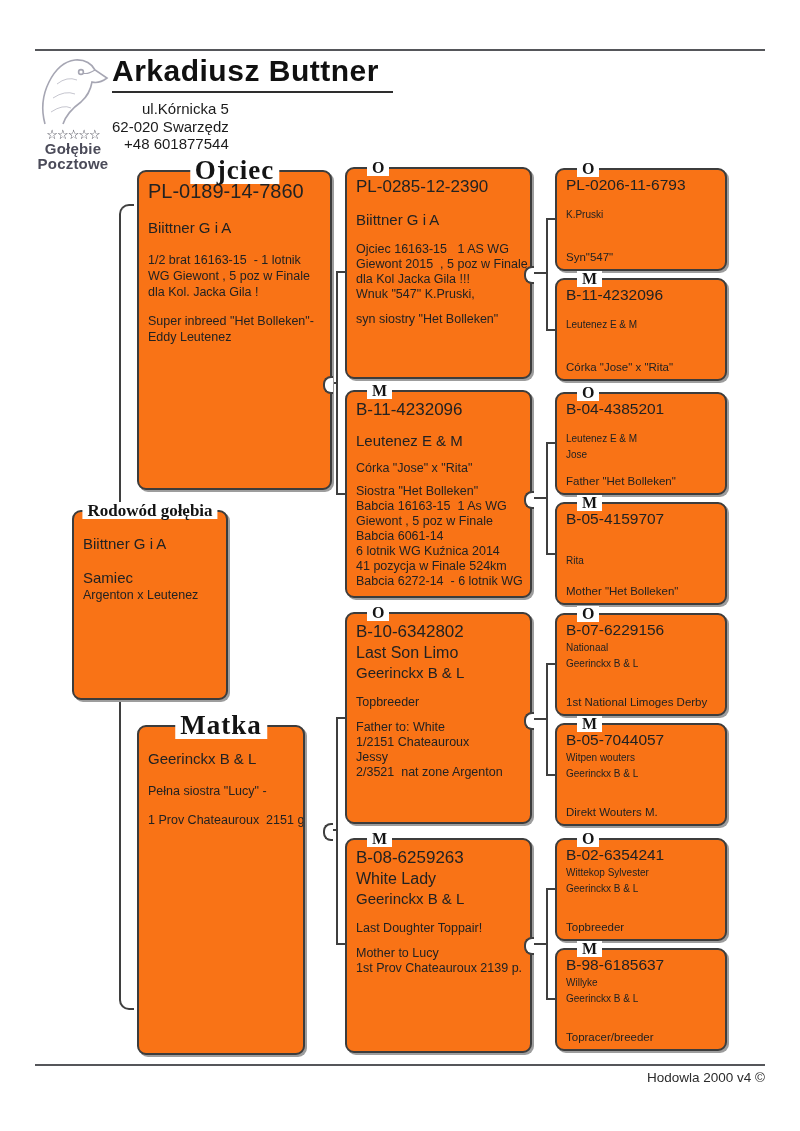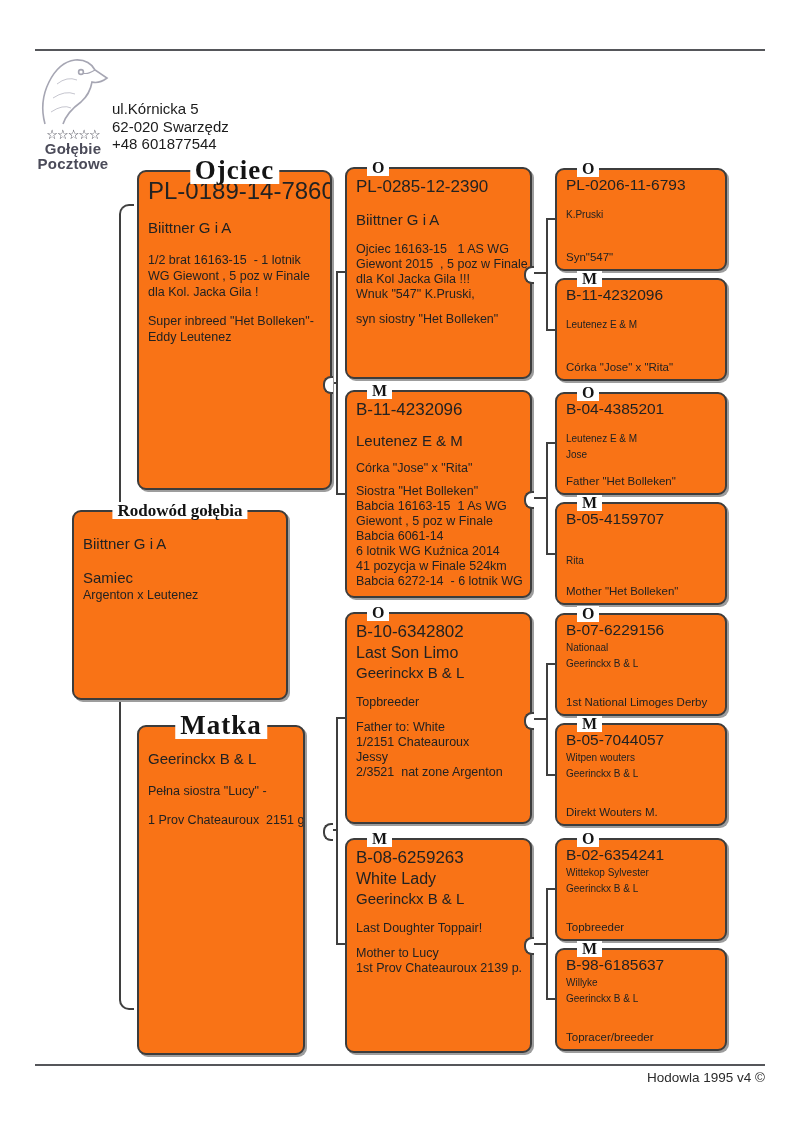--- a/index.html
+++ b/index.html
@@ -7,21 +7,21 @@
         font-family:"Liberation Sans",sans-serif;color:#222;}
   .rule{position:absolute;left:35px;width:730px;height:2px;background:#55565a;}
   
   .logo{position:absolute;left:34px;top:54px;width:78px;text-align:center;line-height:1;}
   .logo svg{display:block;margin:0 auto;}
   .logo-stars{display:block;font-size:13px;color:#3c3c48;letter-spacing:-1px;margin-top:-4px;}
   .logo-name{display:block;font-weight:bold;font-size:15px;color:#4b4b59;letter-spacing:.2px;line-height:15px;}
   .h-name{position:absolute;left:112px;top:54px;margin:0;font-size:30px;font-weight:bold;color:#101010;
           border-bottom:2px solid #2e2e2e;padding:0 14px 3px 0;letter-spacing:.5px;}
   .h-addr{position:absolute;left:112px;top:100px;font-size:15px;line-height:17.5px;color:#1b1b1b;}
-  .h-addr span{display:block;}
+  .h-addr span{display:block;text-align:right;}
   
   .tree{position:absolute;inset:0;}
   .cline{position:absolute;background:#3f3f3f;z-index:1;}
   .v{width:2px;}.h{height:2px;}
   .hook{position:absolute;width:13px;height:12px;border-left:2px solid #3f3f3f;z-index:1;}
   .hook.top{border-top:2px solid #3f3f3f;border-top-left-radius:10px;}
   .hook.bot{border-bottom:2px solid #3f3f3f;border-bottom-left-radius:10px;}
   .arc{position:absolute;width:8px;height:14px;border:2px solid #3f3f3f;border-right:none;
        border-radius:8px 0 0 8px;background:#fff;z-index:3;}
   
@@ -29,36 +29,36 @@
         border-radius:9px;box-shadow:2px 2px 0 #9d9d9d;z-index:2;}
   .pbox-label{position:absolute;background:#fff;font-family:"Liberation Serif",serif;font-weight:bold;
         color:#141414;padding:0 5px;line-height:1;white-space:nowrap;}
   .lab-title-lg{top:-15px;left:50%;transform:translateX(-50%);font-size:27px;letter-spacing:1px;}
   .lab-title-sm{top:-10px;left:50%;transform:translateX(-50%);font-size:17px;}
   .lab-om{top:-9px;left:20px;font-size:16px;}
   .pbox-body{box-sizing:border-box;height:100%;overflow:hidden;display:flex;flex-direction:column;}
   .c1 .pbox-body,.c2 .pbox-body{padding:7px 9px;}
   .c3 .pbox-body{padding:5px 9px;}
   .ln{white-space:pre;}
-  .c1 .ring{font-size:24px;line-height:24px;}
+  .c1 .ring{font-size:20px;line-height:24px;}
   .c1 .name{font-size:15px;line-height:19px;}
   .c1 .small{font-size:12.5px;line-height:16px;}
   .c1 .gap{height:15px;}.c1 .gapsm{height:13px;}
   .c2 .ring{font-size:17px;line-height:21px;}
   .c2 .big{font-size:16px;line-height:21px;}
   .c2 .name{font-size:15px;line-height:19px;}
   .c2 .small{font-size:12.5px;line-height:15px;}
   .c2 .gap{height:13px;}.c2 .gapsm{height:10px;}
   .c3 .ring{font-size:15.5px;line-height:20px;}
   .c3 .name{font-size:10px;line-height:16px;}
   .c3 .small{font-size:11.5px;line-height:14px;margin-top:auto;}
   .c3 .gap{height:12px;}
   
   .b-father{left:137px;top:170px;width:195px;height:320px;}
-  .b-subject{left:72px;top:510px;width:216px;height:190px;}
+  .b-subject{left:72px;top:510px;width:156px;height:190px;}
   .b-mother{left:137px;top:725px;width:168px;height:330px;}
   .b-g2-0{left:345px;top:167px;width:187px;height:212px;}
   .b-g2-1{left:345px;top:390px;width:187px;height:208px;}
   .b-g2-2{left:345px;top:612px;width:187px;height:212px;}
   .b-g2-3{left:345px;top:838px;width:187px;height:215px;}
   .g3box{left:555px;width:172px;height:103px;}
   .b-g3-0{top:168px;}.b-g3-1{top:278px;}.b-g3-2{top:392px;}.b-g3-3{top:502px;}
   .b-g3-4{top:613px;}.b-g3-5{top:723px;}.b-g3-6{top:838px;}.b-g3-7{top:948px;}
   
   .f-credit{position:absolute;right:35px;top:1070px;font-size:13.5px;color:#2b2b2b;}
@@ -77,20 +77,21 @@
         <path d="M58 16 Q50 21 46 19" stroke-width="1.1"></path>
         <circle cx="44" cy="18" r="2.4"></circle>
         <path d="M20 30 Q30 22 40 26 M16 44 Q28 36 38 40 M14 58 Q26 50 34 54" stroke-width="1" opacity="0.65"></path>
       </g>
     </svg>
     <span class="logo-stars">☆☆☆☆☆</span>
     <span class="logo-name">Gołębie</span>
     <span class="logo-name">Pocztowe</span>
   </div>
 
+  <h1 class="h-name">Arkadiusz Buttner</h1>
   <div class="h-addr">
     <span>ul.Kórnicka 5</span>
     <span>62-020 Swarzędz</span>
     <span>+48 601877544</span>
   </div>
 
   <div class="tree">
 
     <div class="hook top" style="left:119px;top:204px"></div>
     <div class="cline v" style="left:119px;top:215px;height:295px"></div>
@@ -302,14 +303,14 @@
         <div class="pbox-body">
           <div class="ln ring">B-98-6185637</div>
           <div class="ln name">Willyke</div>
           <div class="ln name">Geerinckx B &amp; L</div>
           <div class="ln small">Topracer/breeder</div>
         </div>
       </div>
   </div>
 
   <div class="rule" style="top:1064px"></div>
-  <div class="f-credit">Hodowla 1995 v4 ©</div>
+  <div class="f-credit">Hodowla 2000 v4 ©</div>
 </div>
 
 </body></html>

